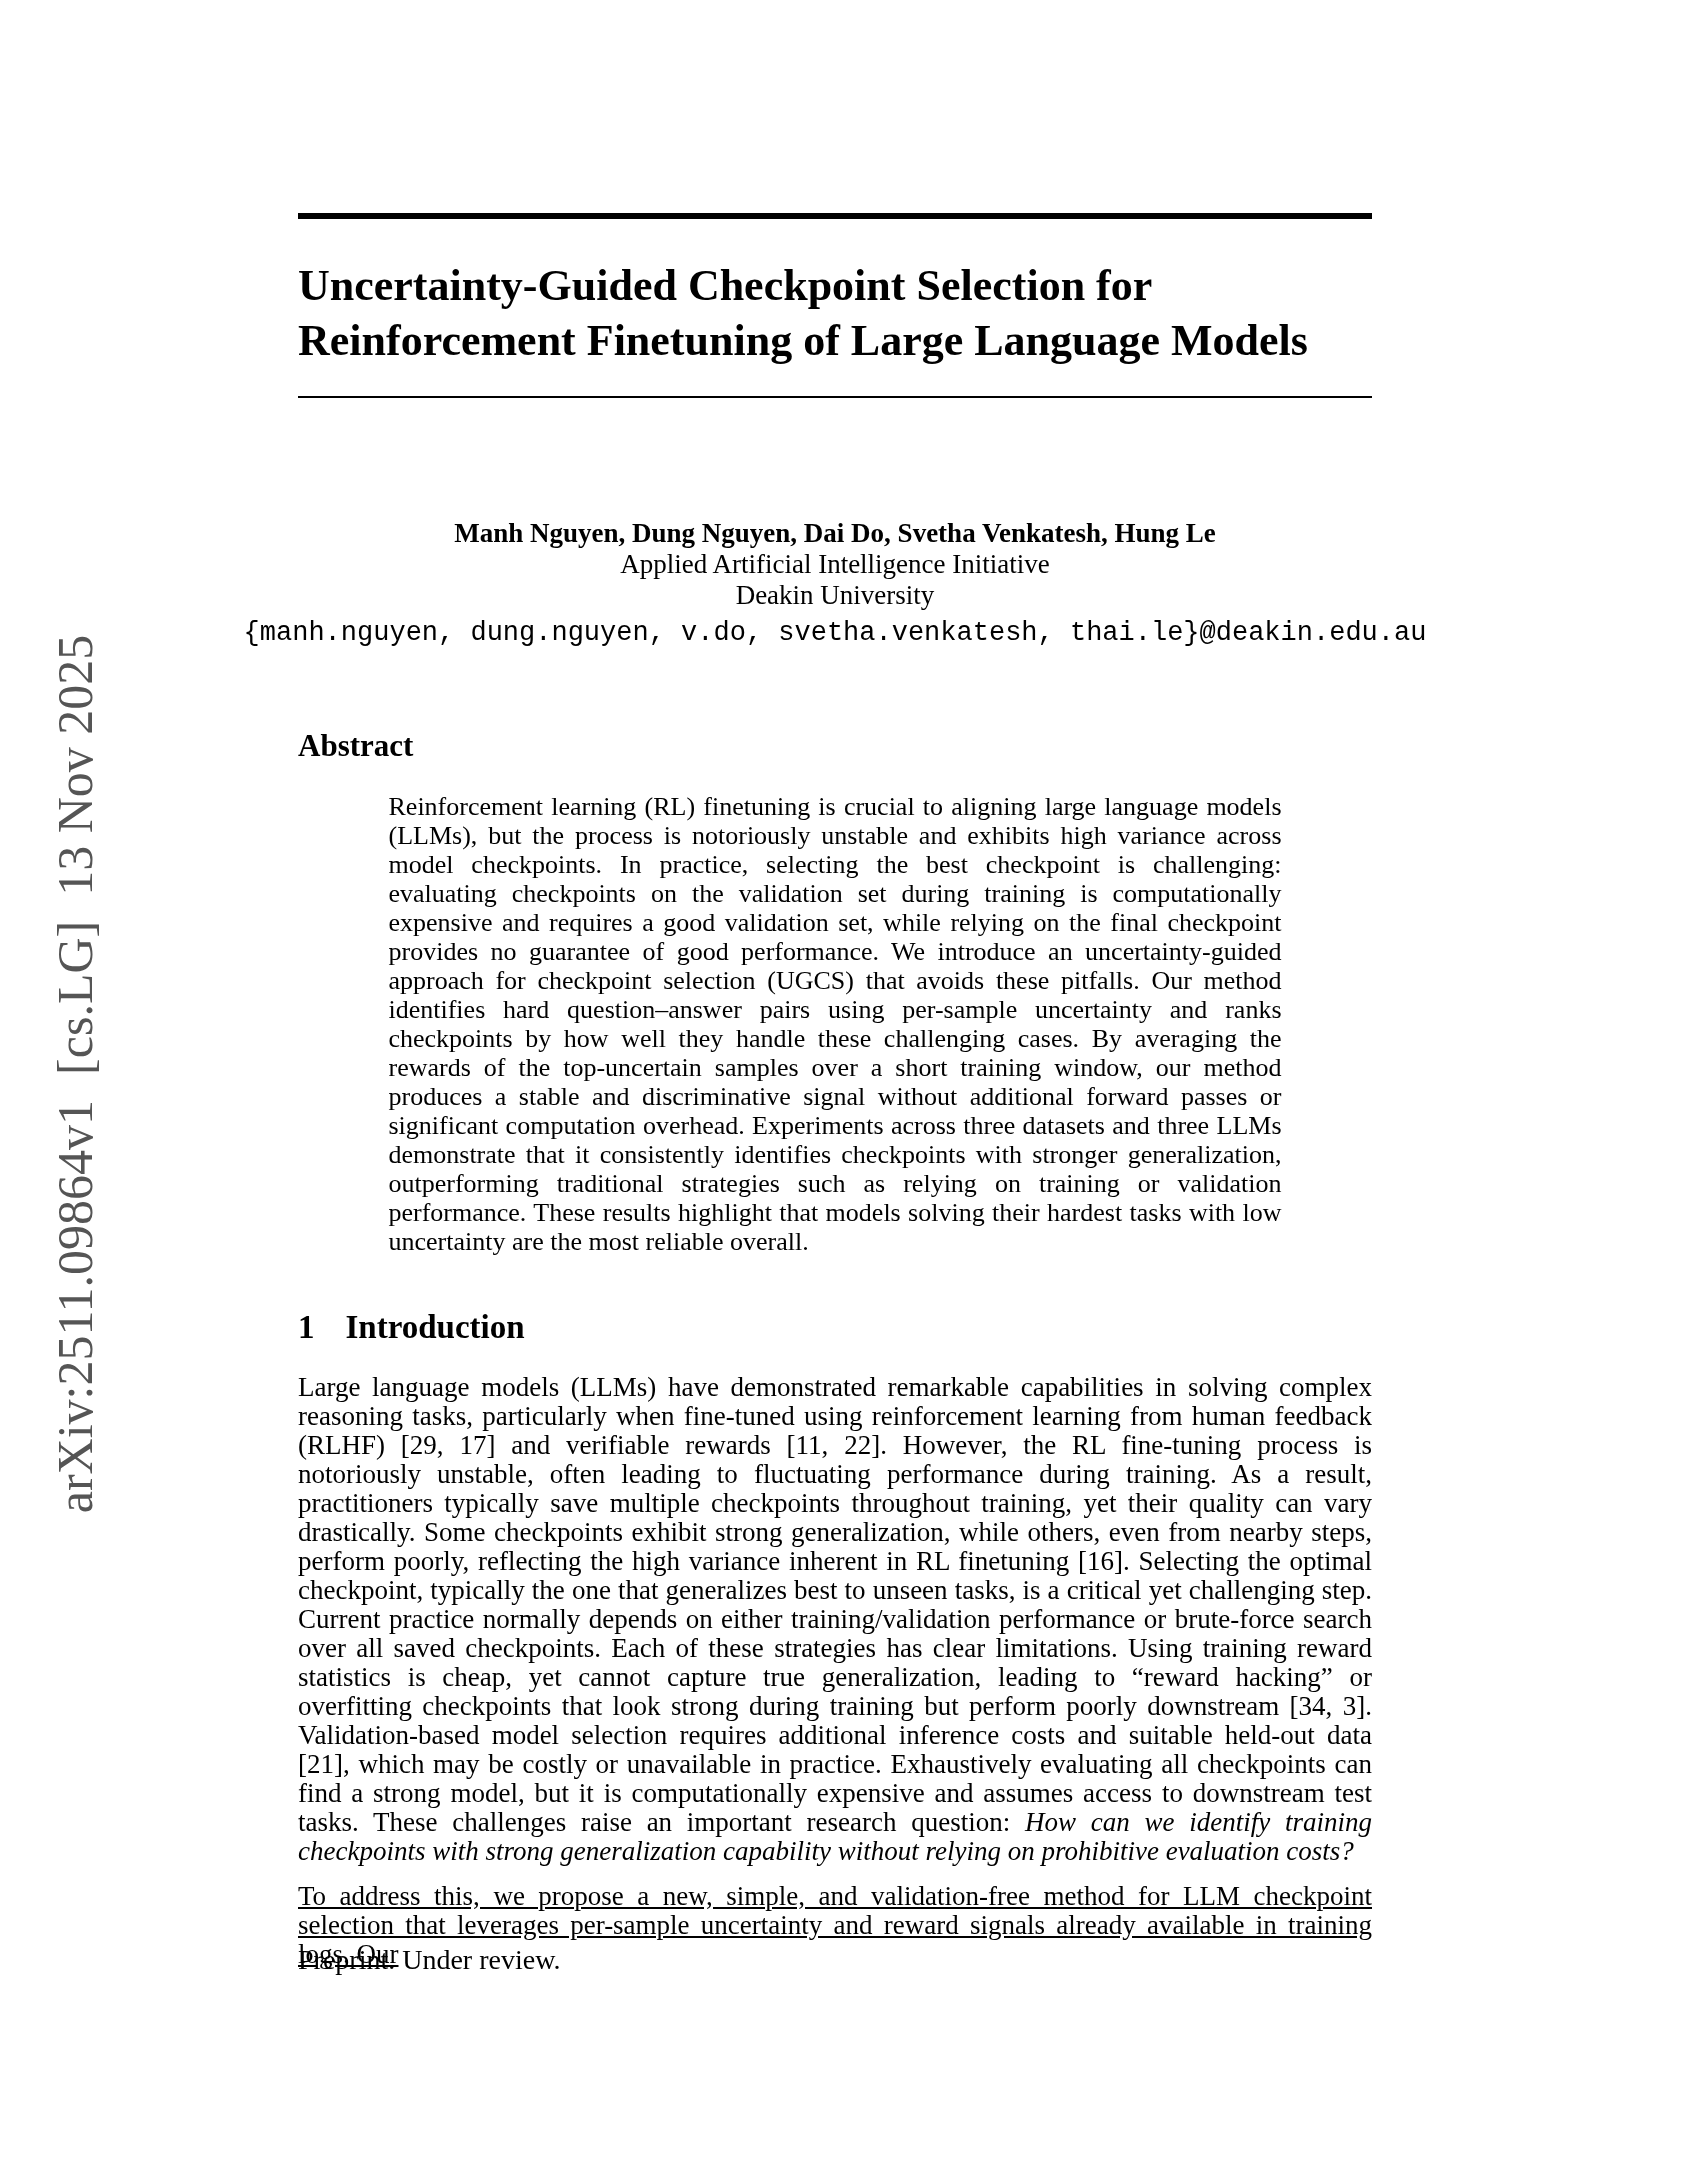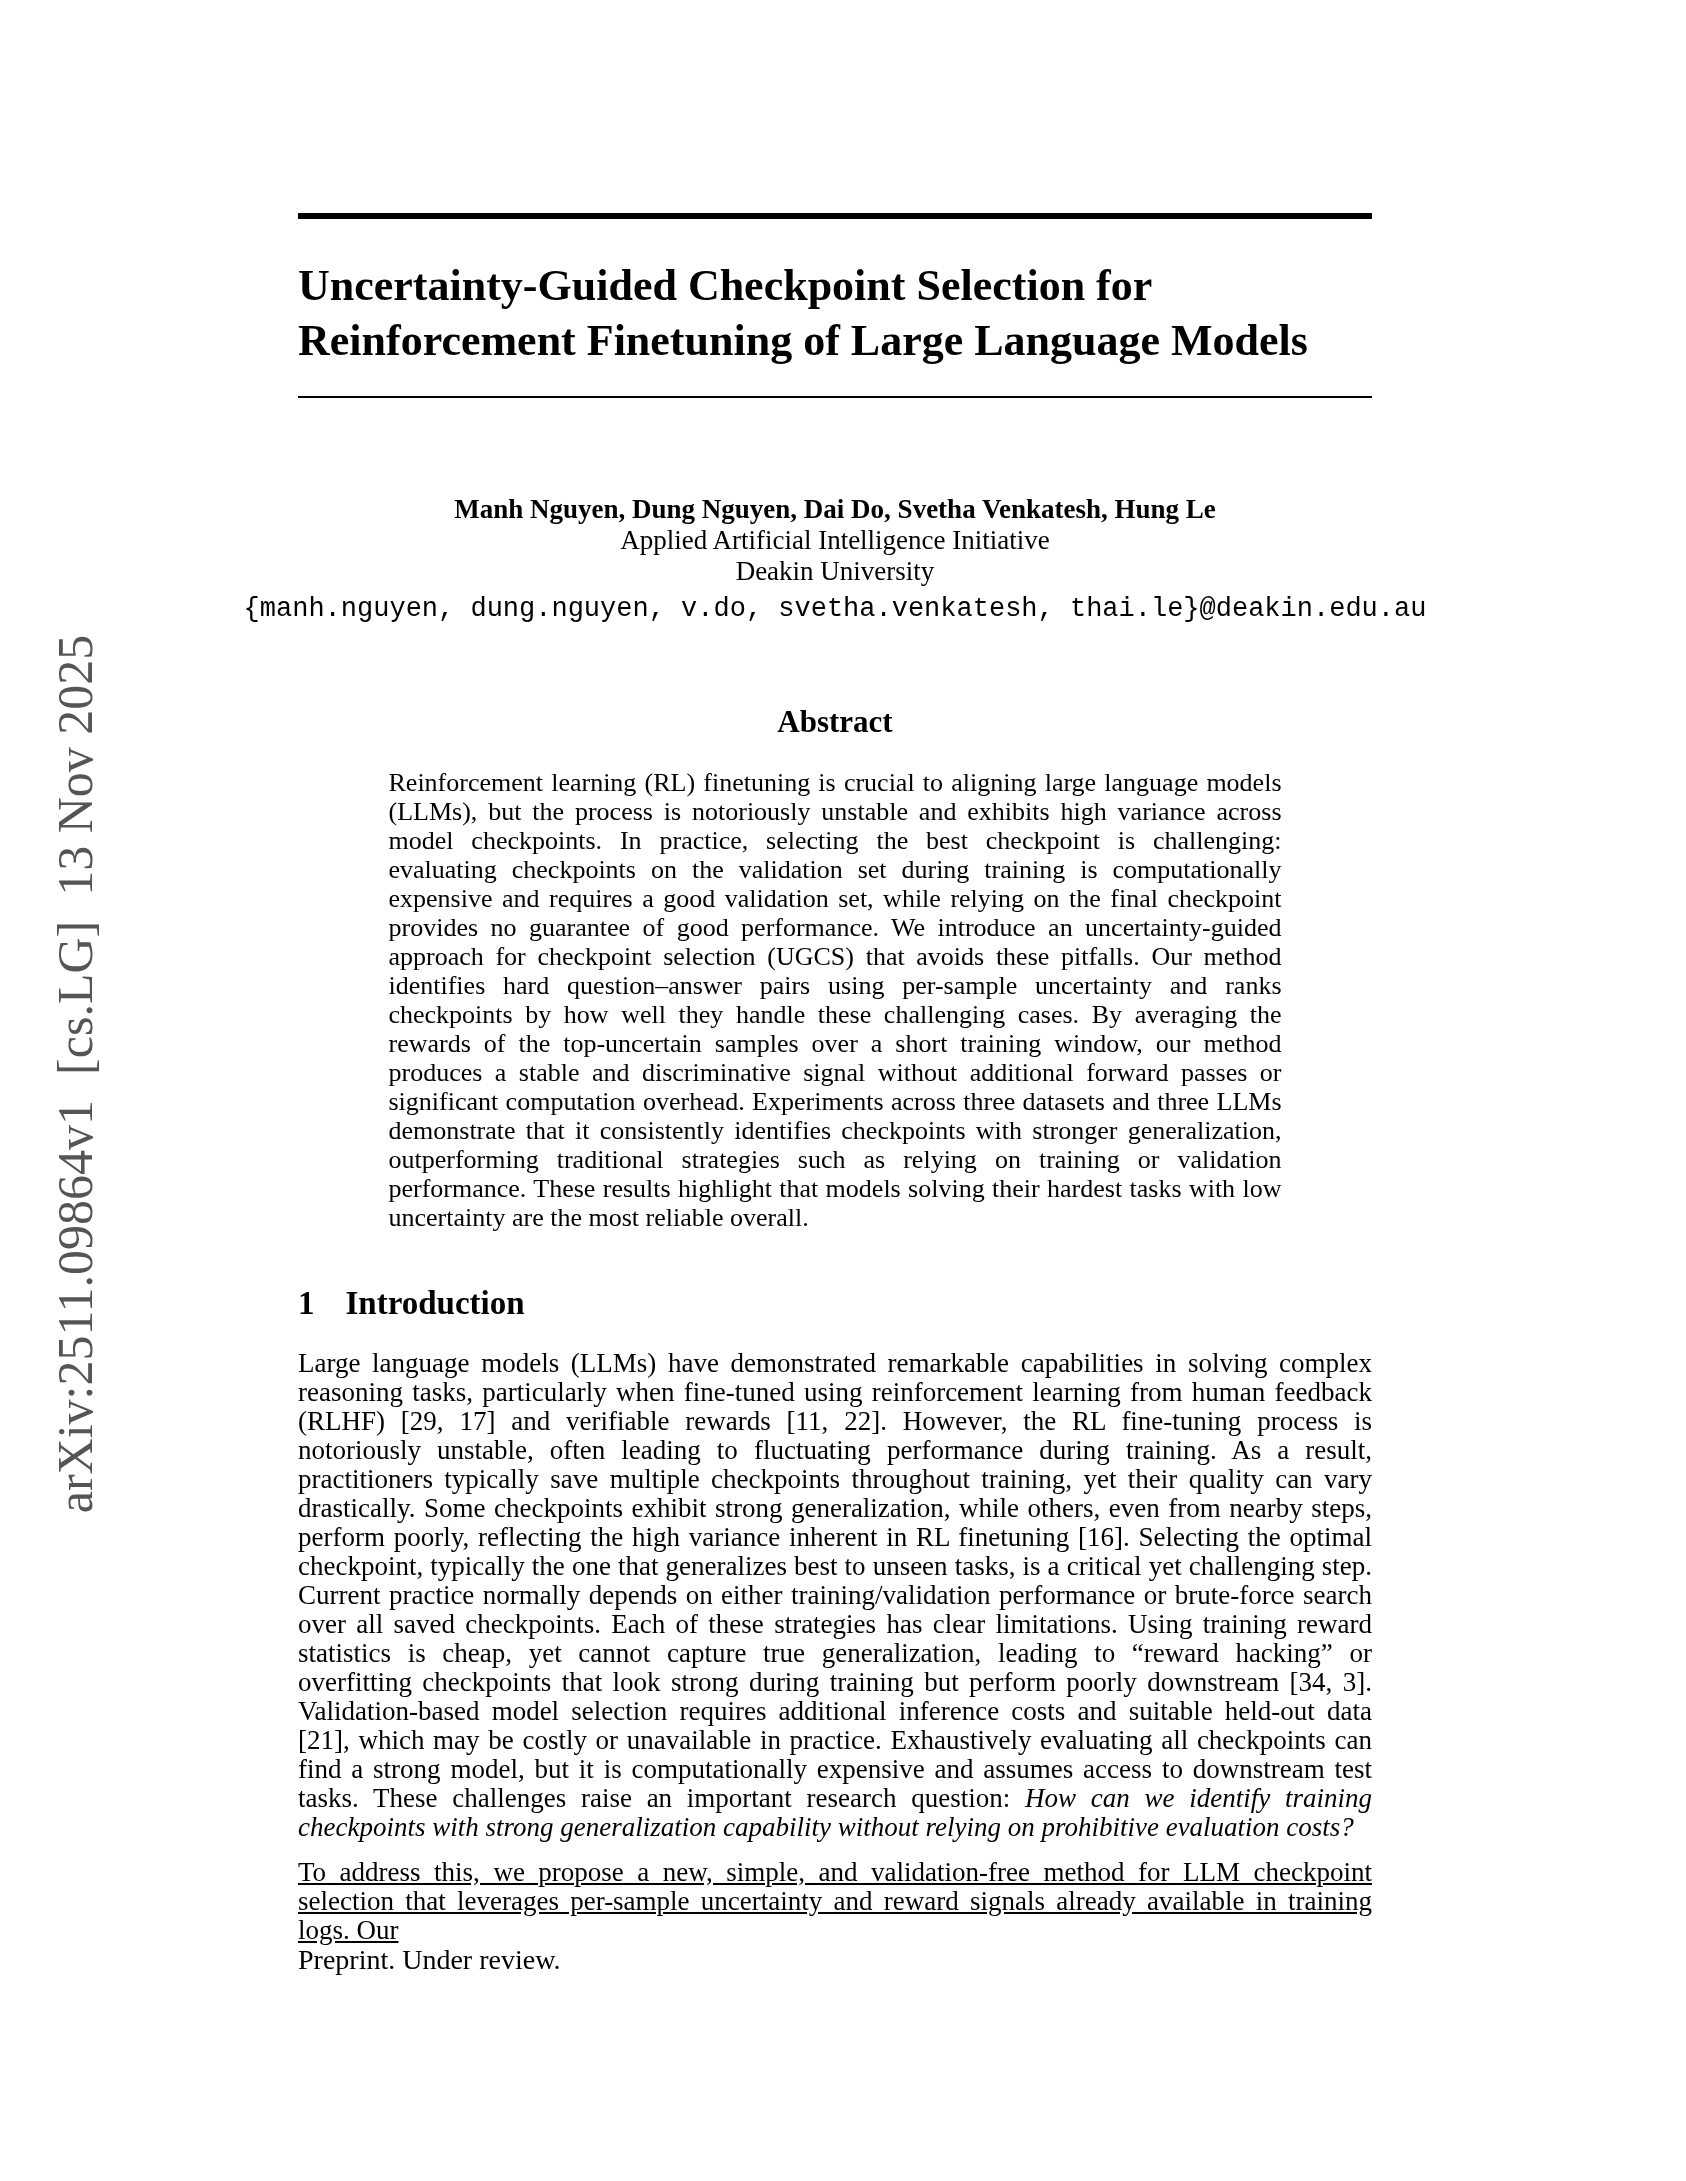--- a/index.html
+++ b/index.html
@@ -29,39 +29,39 @@
     height:1.8px;
     background:#000;
   }
   .title {
     margin-top:39px;
     font-weight:bold;
     font-size:44px;
     line-height:55px;
   }
   .authors-block {
-    margin-top:96px;
+    margin-top:120px;
     text-align:center;
     font-size:27px;
     line-height:31px;
   }
   .authors-line { font-weight:bold; }
   .email-line {
     font-family:"Liberation Mono", "DejaVu Sans Mono", monospace;
     font-size:27px;
     line-height:35px;
     margin-top:5.5px;
     white-space:nowrap;
     width:max-content;
     margin-left:50%;
     transform:translateX(-50%);
   }
   .abstract-heading {
     margin-top:77px;
-    text-align:center;
+    text-align:left;
     font-weight:bold;
     font-size:31px;
   }
   .abstract-text {
     margin:27.5px auto 0 auto;
     width:893px;
     font-size:26px;
     line-height:29px;
     text-align:justify;
   }

